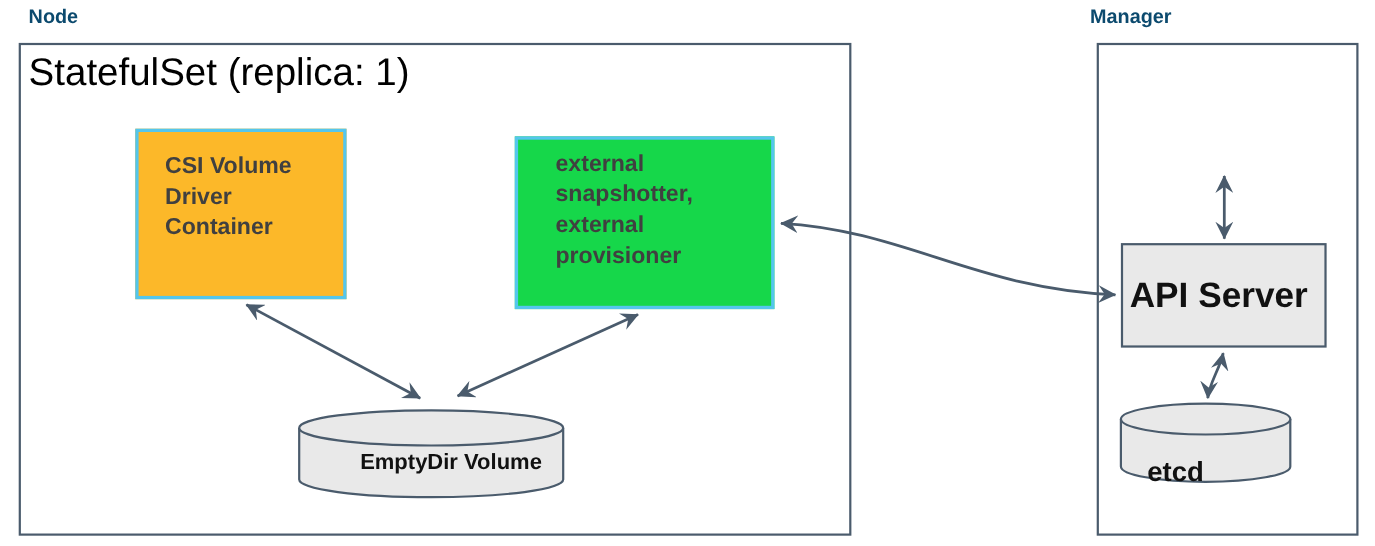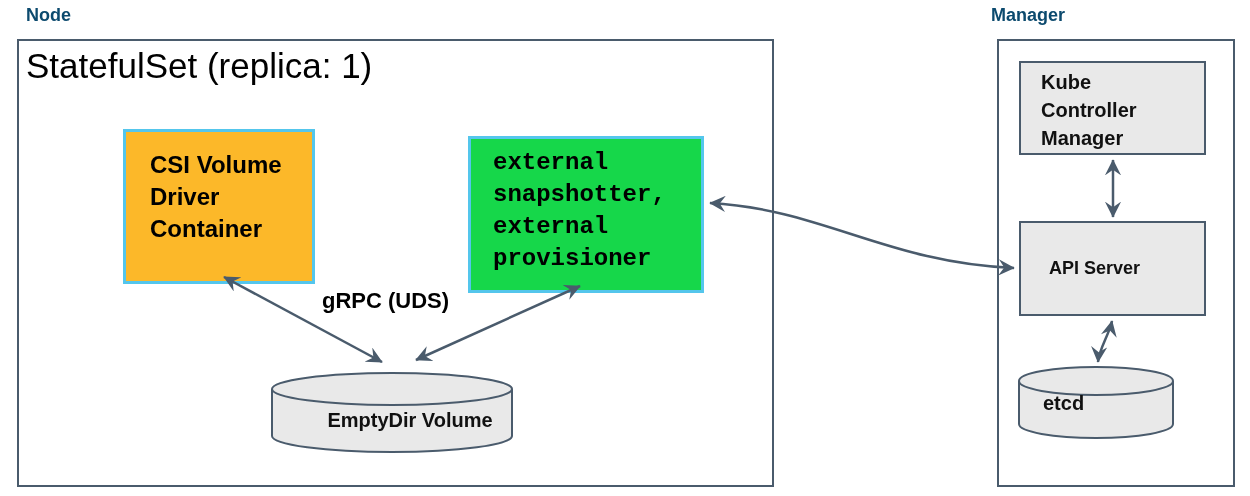--- a/index.html
+++ b/index.html
@@ -27,48 +27,48 @@
   .group-box{
     border:2px solid var(--slate);
     background:transparent;
   }
   .ss-label{
     font-size:35px;
     color:#000;
   }
   .pbox{
     border:3px solid var(--cyan-border);
-    font-size:24px;
+    font-size:21px;
     font-weight:600;
     line-height:1.33;
     white-space:pre-line;
-    color:#000000;
-    margin-top:12px;
+    color:#404040;
   }
   .pbox.csi{background:var(--orange-fill);padding:17px 8px 0 24px;}
-  .pbox.sidecars{background:var(--green-fill);padding:8px 8px 0 22px;font-family:Liberation Mono, monospace;}
+  .pbox.sidecars{background:var(--green-fill);padding:8px 8px 0 34px;}
   .gbox{
     border:2px solid var(--slate);
     background:var(--gray-fill);
     font-size:20px;
     font-weight:600;
     line-height:1.4;
     white-space:pre-line;
     color:#111;
   }
   .gbox.kcm{padding:5px 6px 0 20px;}
-  .gbox.api{display:flex;align-items:center;padding-left:28px;font-size:18px;}
+  .gbox.api{display:flex;align-items:center;padding-left:6px;font-size:32px;}
   .cyl-label{
     font-weight:600;color:#111;
   }
   .cyl-label.emptydir{
     width:276px;text-align:center;font-size:20px;
   }
   .cyl-label.etcd{
-    font-size:20px;
+    font-size:25px;
+    margin-top:23px;
   }
   .grpc-label{
     font-size:22px;font-weight:600;color:#000;
   }
   svg.overlay{position:absolute;left:0;top:0;pointer-events:none;}
 </style>
 </head>
 <body>
 
 <div class="stage">
@@ -79,28 +79,24 @@
 
   <div class="abs pbox csi" style="left:123px;top:117px;width:192px;height:155px;">CSI Volume
 Driver
 Container</div>
 
   <div class="abs pbox sidecars" style="left:468px;top:124px;width:236px;height:157px;">external
 snapshotter,
 external
 provisioner</div>
 
-  <div class="abs grpc-label" style="left:322px;top:288px;">gRPC (UDS)</div>
 
   <div class="abs group-label" style="left:991px;top:5px;">Manager</div>
   <div class="abs group-box" style="left:997px;top:39px;width:238px;height:448px;"></div>
 
-  <div class="abs gbox kcm" style="left:1019px;top:61px;width:187px;height:94px;">Kube
-Controller
-Manager</div>
 
   <div class="abs gbox api" style="left:1019px;top:221px;width:187px;height:95px;">API Server</div>
 
   <svg class="overlay" width="1250" height="496" viewBox="0 0 1250 496">
     <defs>
       <marker id="ah" viewBox="0 0 10 10" refX="9.5" refY="5" markerWidth="6.5" markerHeight="6.5" orient="auto-start-reverse">
         <path d="M0,0 L10,5 L0,10 L3.5,5 Z" fill="#4a5b6c"></path>
       </marker>
     </defs>
 

